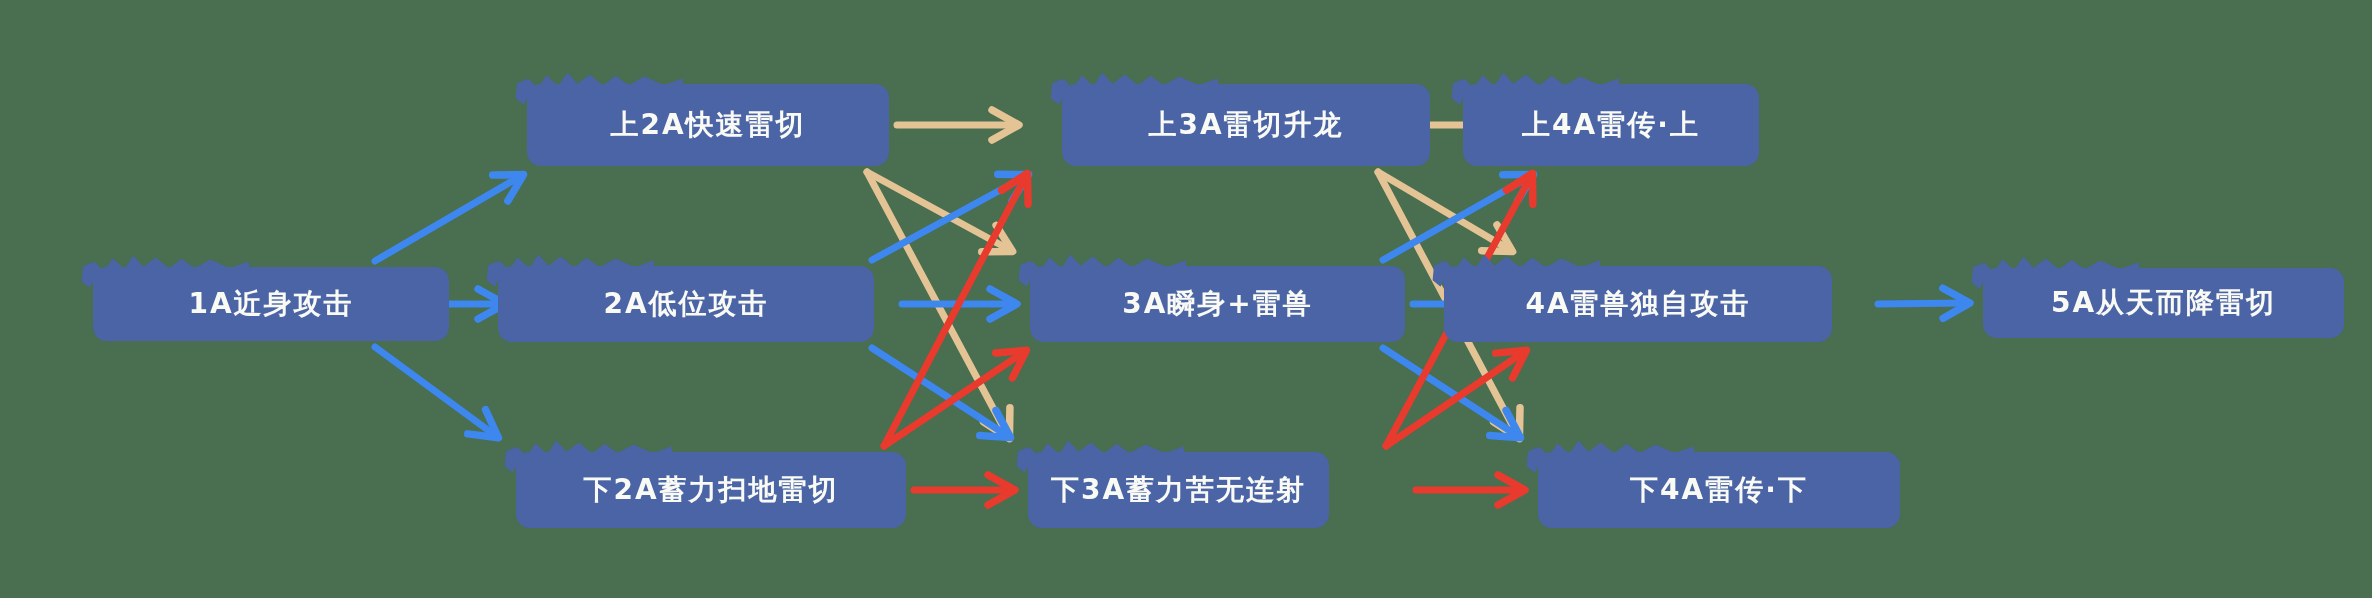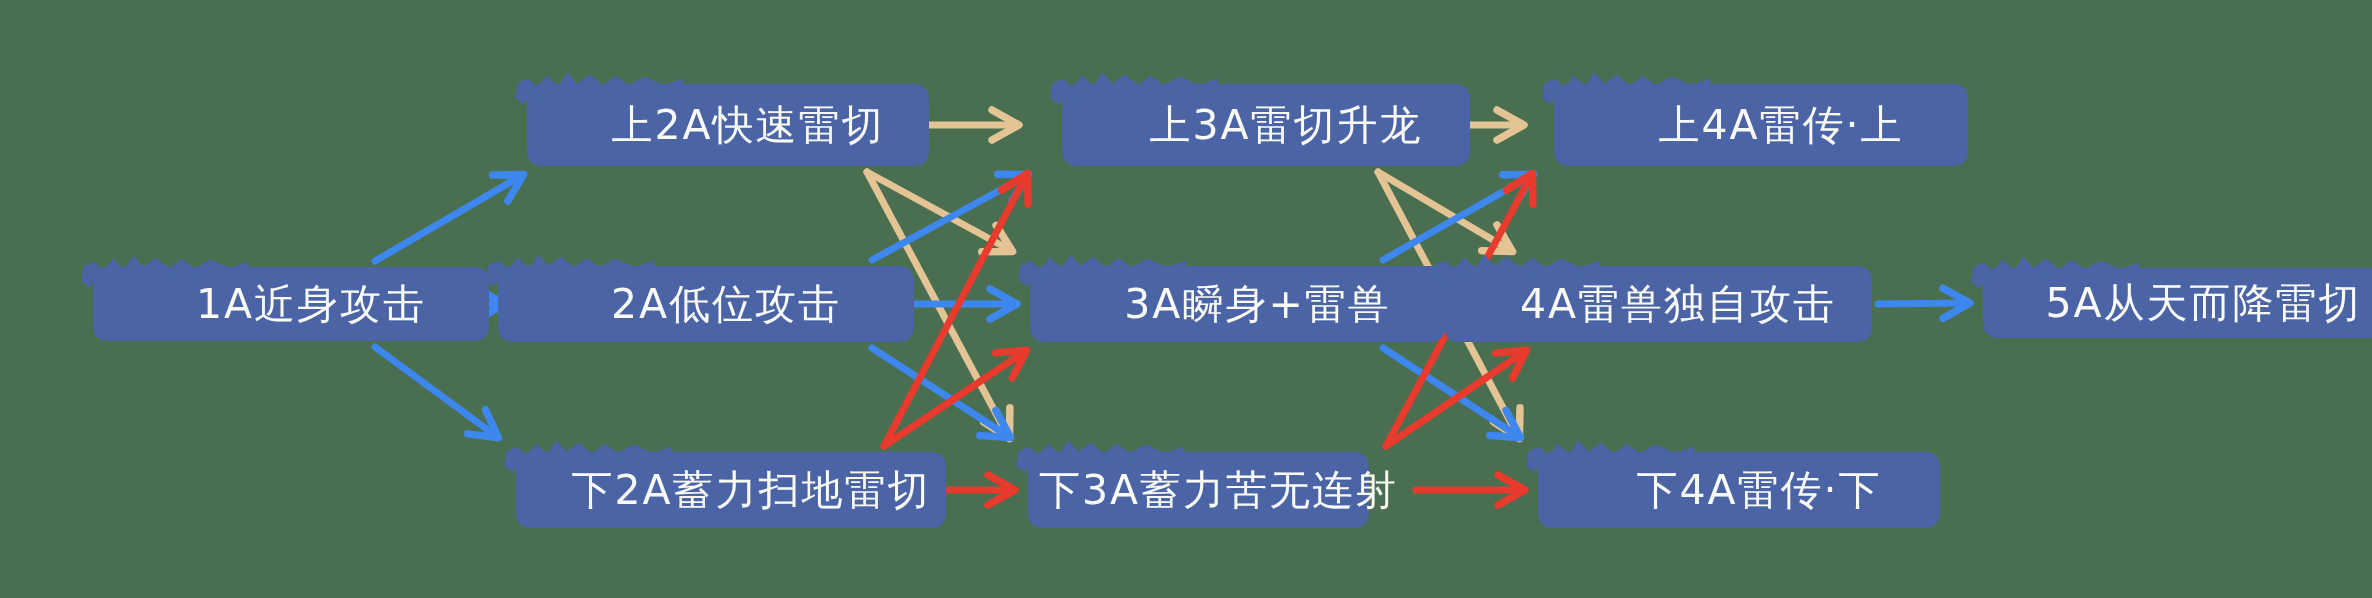--- a/index.html
+++ b/index.html
@@ -21,27 +21,26 @@
   }
   #edge-layer{
     position:absolute;left:0;top:0;width:2372px;height:598px;
     pointer-events:none;
   }
   .node{
     position:absolute;
     background:var(--box);
     border-radius:14px;
     color:var(--text);
-    font-size:41px;
-    font-weight:400;
+    font-size:28px;
+    font-weight:700;
     letter-spacing:2px;
     display:flex;align-items:center;justify-content:center;
     white-space:nowrap;
     z-index:2;
-    padding-left:40px;
   }
   
   .node::before{
     content:"";
     position:absolute;
     left:-4px;top:-13px;
     width:160px;height:24px;
     background:var(--box);
     transform:rotate(-2.5deg);
     clip-path:polygon(0% 100%,0% 55%,4% 20%,9% 62%,15% 8%,22% 55%,28% 0%,34% 48%,42% 12%,50% 60%,58% 22%,66% 64%,76% 30%,88% 70%,100% 45%,100% 100%);
@@ -55,21 +54,21 @@
     transform:rotate(18deg);
     clip-path:polygon(50% 0%,100% 35%,80% 100%,20% 85%,0% 30%);
   }
   .n-1a      {left:93px;  top:267px; width:356px; height:74px;}
   .n-2a-up   {left:527px; top:84px;  width:362px; height:82px;}
   .n-2a-mid  {left:498px; top:266px; width:376px; height:76px;}
   .n-2a-down {left:516px; top:452px; width:390px; height:76px;}
   .n-3a-up   {left:1032px;top:84px;  width:368px; height:82px;margin-left:30px;}
   .n-3a-mid  {left:1030px;top:266px; width:375px; height:76px;}
   .n-3a-down {left:1028px;top:452px; width:301px; height:76px;}
-  .n-4a-up   {left:1554px;top:84px;  width:374px; height:82px;}
+  .n-4a-up   {left:1463px;top:84px;  width:296px; height:82px;}
   .n-4a-mid  {left:1444px;top:266px; width:388px; height:76px;}
   .n-4a-down {left:1538px;top:452px; width:362px; height:76px;}
   .n-5a      {left:1983px;top:268px; width:361px; height:70px;}
 </style>
 </head>
 <body>
 
 <div class="canvas">
 
   <svg id="edge-layer" width="2372" height="598" viewBox="0 0 2372 598" xmlns="http://www.w3.org/2000/svg">

